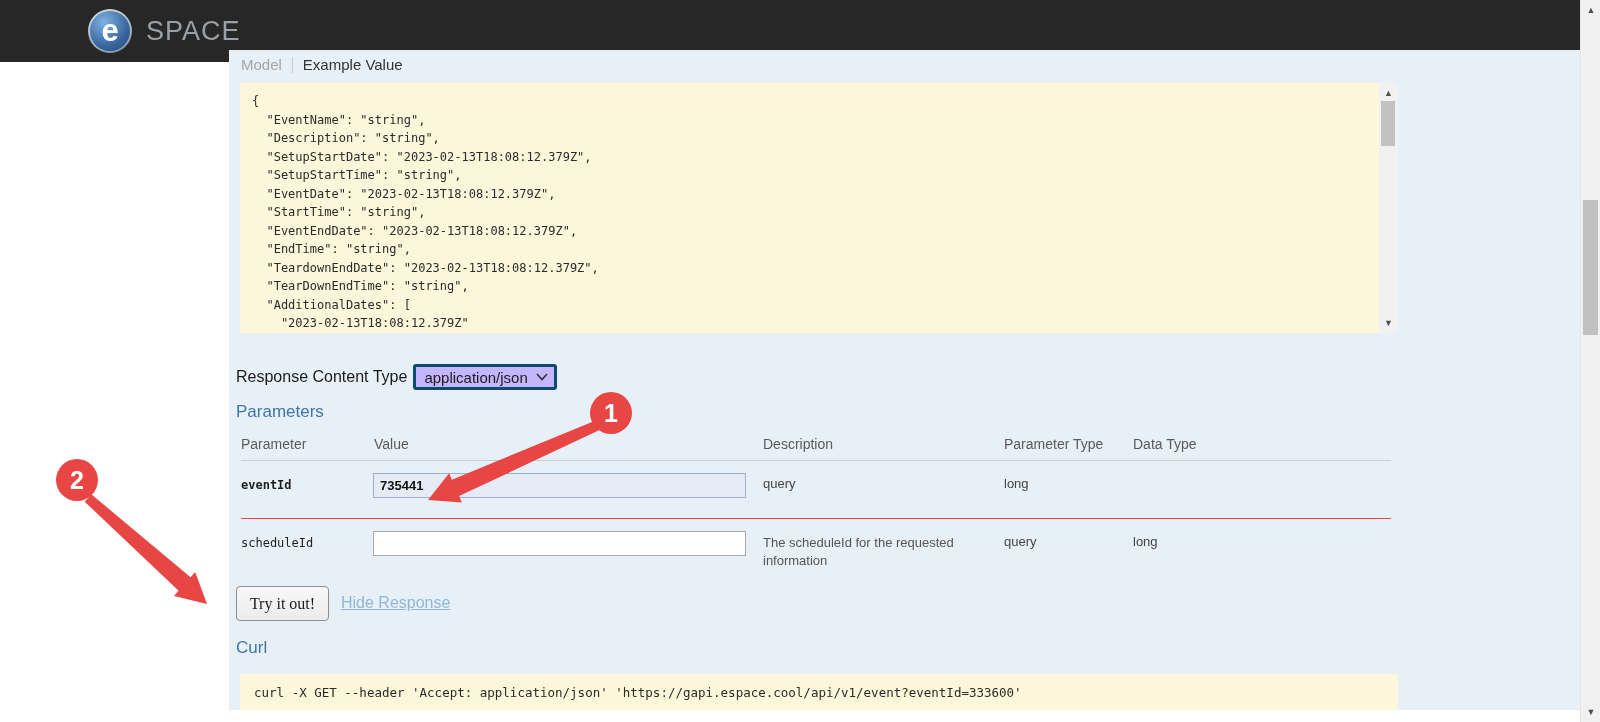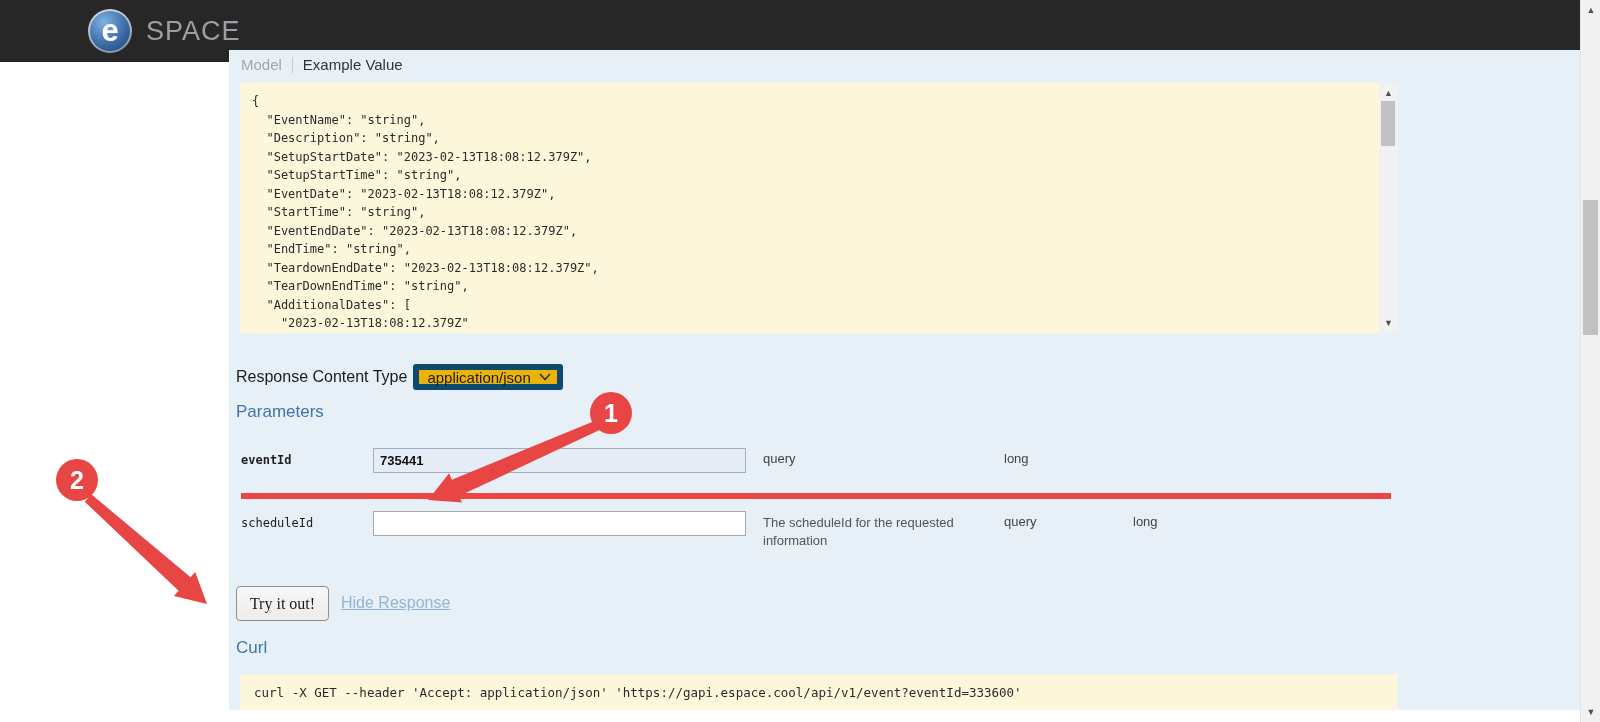--- a/index.html
+++ b/index.html
@@ -75,38 +75,38 @@
     background: #f1f1f1;
   }
   .inner-scrollbar .sb-arrow { width: 19px; }
   .inner-thumb { position: absolute; left: 2px; width: 14px; top: 18px; height: 45px; background: #c2c2c2; }
 
   
   .rct-row { position: absolute; left: 7px; top: 314px; display: flex; align-items: center; }
   .rct-label { font-size: 16px; color: #1b1b1b; }
   .rct-select {
     margin-left: 6px; height: 26px; min-width: 140px;
-    background: #eab308; border: 6px solid #0c4a6e; border-radius: 3px;
+    background: #c4b5fd; border: 3px solid #0c4a6e; border-radius: 3px;
     display: flex; align-items: center; justify-content: space-between;
     padding: 0 6px 0 8px; font-size: 15px; color: #1b1b1b; cursor: pointer;
   }
   .rct-select svg { margin-left: 8px; }
 
   
   .section-heading { font-size: 17px; color: #3f75a8; }
   .params-heading { position: absolute; left: 7px; top: 352px; }
   .params-table { position: absolute; left: 12px; top: 386px; width: 1150px; }
   .t-row {
     display: grid;
     grid-template-columns: 133px 389px 241px 129px 1fr;
     align-items: start;
   }
   .t-head { color: #5a5a5a; font-size: 14px; padding-bottom: 8px; border-bottom: 1px solid #c9ccd1; }
   .t-body-row { padding: 12px 0 14px 0; }
-  .t-body-row.first { border-bottom: 6px solid #ef4444; padding-bottom: 20px; }
+  .t-body-row.first { border-bottom: 1px solid #ef4444; padding-bottom: 20px; }
   .param-name { font-family: "DejaVu Sans Mono", monospace; font-size: 12px; color: #1e1e1e; padding-top: 5px; }
   .param-name.req { font-weight: bold; }
   .param-input {
     width: 373px; height: 25px; font-family: "Liberation Sans", sans-serif;
     font-size: 13px; padding: 2px 6px; margin-left: -1px;
   }
   .param-input.filled {
     background: #e6ecf6; border: 1px solid #9fafc6; font-weight: bold; color: #111;
   }
   .param-input.empty { background: #fff; border: 1px solid #a9a9a9; }
@@ -201,20 +201,27 @@
       <span>application/json</span>
       <svg width="12" height="8" viewBox="0 0 12 8">
         <polyline points="1,1 6,6.5 11,1" fill="none" stroke="#333" stroke-width="1.6"></polyline>
       </svg>
     </div>
   </div>
 
   <div class="section-heading params-heading">Parameters</div>
 
   <div class="params-table">
+    <div class="t-row t-head">
+      <span>Parameter</span>
+      <span>Value</span>
+      <span>Description</span>
+      <span>Parameter Type</span>
+      <span>Data Type</span>
+    </div>
 
     <div class="t-row t-body-row first">
       <span class="param-name req">eventId</span>
       <span><input class="param-input filled" type="text" value="735441" style=""></span>
       <span class="param-type">query</span>
       <span class="data-type">long</span>
     </div>
 
     <div class="t-row t-body-row">
       <span class="param-name">scheduleId</span>

